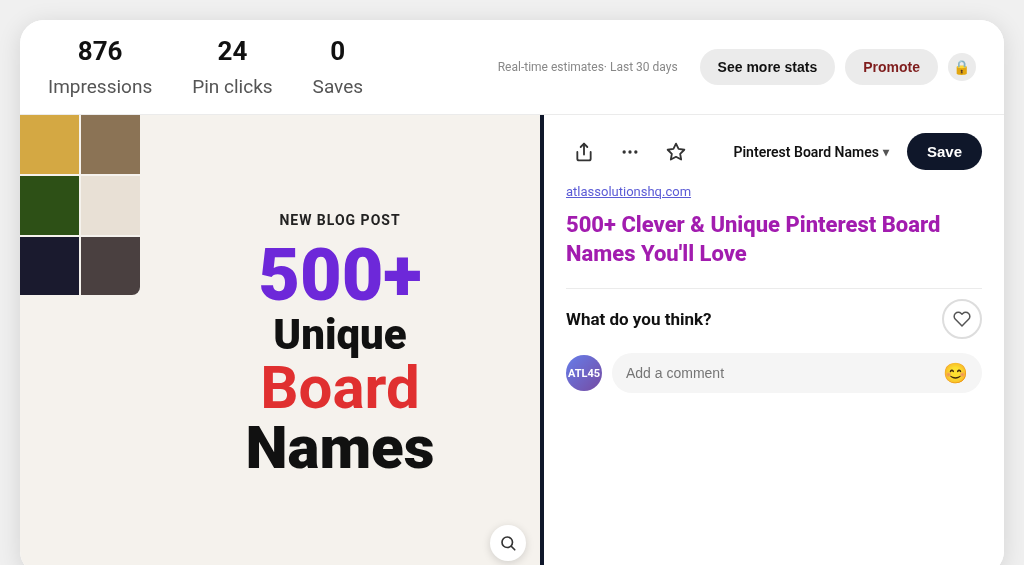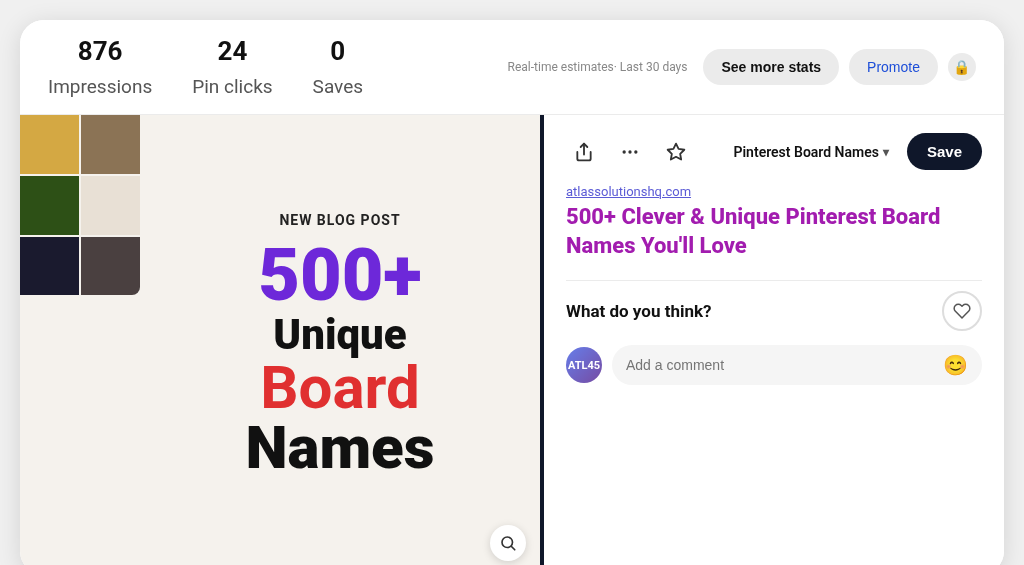--- a/index.html
+++ b/index.html
@@ -50,42 +50,42 @@
       margin-top: 8px;
     }
     .stats-right {
       display: flex;
       align-items: center;
       gap: 10px;
     }
     .realtime-label {
       font-size: 12px;
       color: #888;
-      margin-right: 6px;
+      margin-right: 12px;
       white-space: nowrap;
     }
     .btn-see-stats {
       background: #ebebeb;
       border: none;
       border-radius: 24px;
       padding: 10px 18px;
       font-size: 14px;
       font-weight: 600;
       color: #111;
       cursor: pointer;
       white-space: nowrap;
     }
     .btn-promote {
       background: #ebebeb;
       border: none;
       border-radius: 24px;
       padding: 10px 18px;
       font-size: 14px;
-      font-weight: 400;
-      color: #1d4ed8;
+      font-weight: 700;
+      color: #7f1d1d;
       cursor: pointer;
     }
     .lock-icon {
       width: 28px;
       height: 28px;
       background: #ebebeb;
       border-radius: 50%;
       display: flex;
       align-items: center;
       justify-content: center;
@@ -244,21 +244,21 @@
       font-size: 15px;
       font-weight: 700;
       cursor: pointer;
       margin-left: 8px;
     }
     .source-link {
       color: #5b5bd6;
       font-size: 13px;
       text-decoration: underline;
       cursor: pointer;
-      margin-bottom: 4px;
+      margin-bottom: 12px;
       display: block;
     }
     .pin-title {
       font-size: 22px;
       font-weight: 800;
       color: #a21caf;
       line-height: 1.3;
       margin-bottom: 10px;
     }
     .pin-description {

